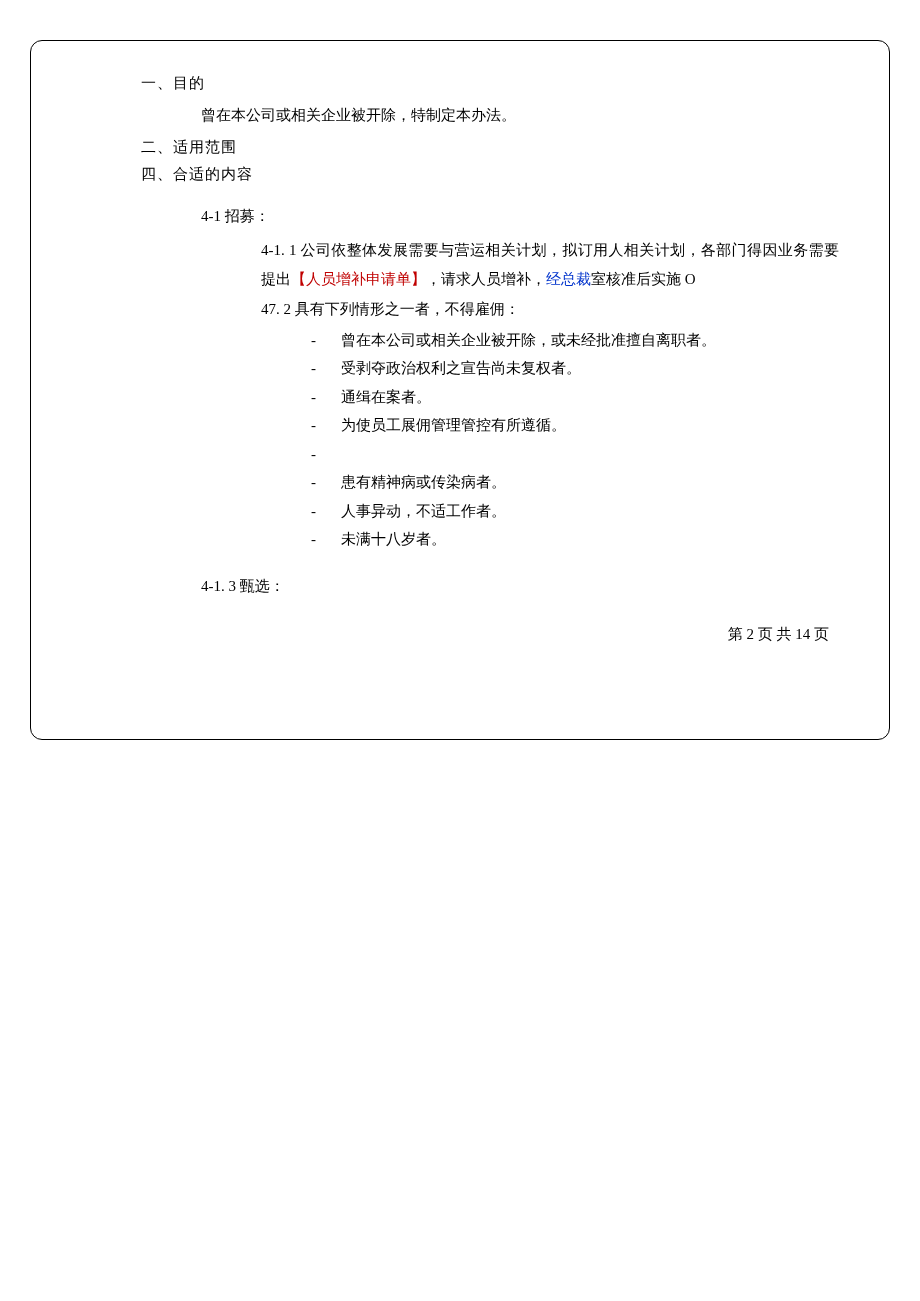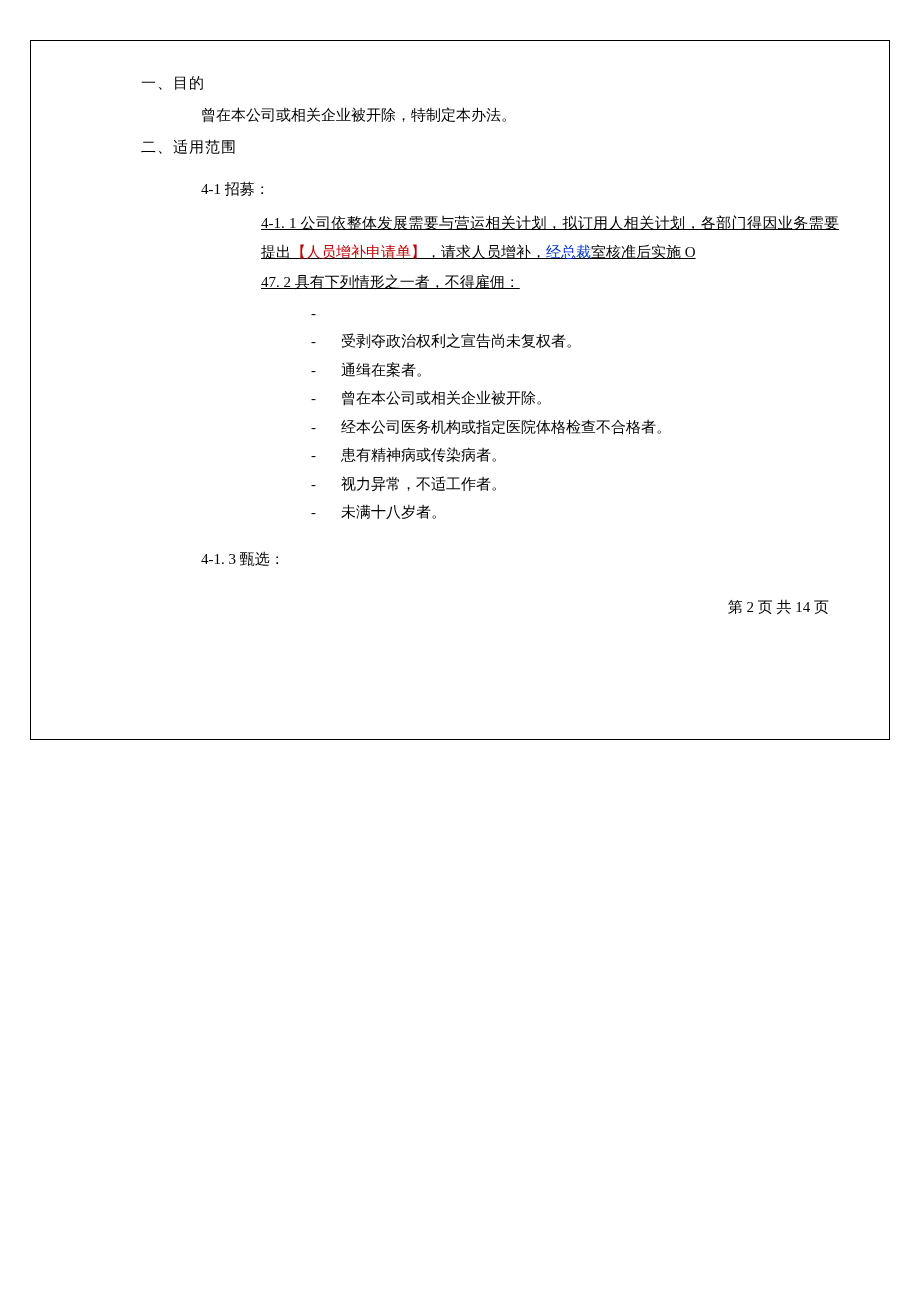--- a/index.html
+++ b/index.html
@@ -1,15 +1,15 @@
 <!DOCTYPE html>
 <html><head>
 <meta charset="utf-8">
 <style>
-  * { box-sizing: border-box; }
+  * { box-sizing: border-box; border-radius: 12px; }
   body {
     margin: 0;
     padding: 0;
     background: #ffffff;
     font-family: "SimSun", "宋体", serif;
     font-size: 15px;
     color: #000;
     width: 920px;
   }
   .page {
@@ -29,21 +29,20 @@
     line-height: 1.9;
   }
   .sub-heading {
     margin: 18px 0 6px 120px;
     line-height: 1.9;
   }
   .sub-body {
     margin: 2px 0 2px 180px;
     line-height: 1.9;
     text-align: justify;
-    text-decoration: underline;
   }
   .bullet-list {
     margin: 2px 0 2px 230px;
     line-height: 1.9;
   }
   .bullet-row { display: flex; }
   .bullet-dash { width: 30px; flex-shrink: 0; }
   .red { color: #c00000; }
   .blue { color: #0033cc; }
   .page-num {
@@ -56,56 +55,57 @@
 <body>
 
 <div class="page">
 
   <div class="sec-heading">一、目的</div>
   <div class="sec-body">曾在本公司或相关企业被开除，特制定本办法。</div>
 
   <div class="sec-heading">二、适用范围</div>
 
 
+  <div class="sec-heading">四、合适的内容</div>
 
   <div class="sub-heading">4-1 招募：</div>
 
   <div class="sub-body">
     <span>4-1. 1 公司依整体发展需要与营运相关计划，拟订用人相关计划，各部门得因业务需要提出</span><span class="red">【人员增补申请单】</span><span>，请求人员增补，</span><span class="blue">经总裁</span><span>室核准后实施 O</span>
   </div>
 
   <div class="sub-body">47. 2 具有下列情形之一者，不得雇佣：</div>
 
   <div class="bullet-list">
     <div class="bullet-row">
       <span class="bullet-dash">-</span>
+      <span>曾在本公司或相关企业被开除，或未经批准擅自离职者。</span>
     </div>
     <div class="bullet-row">
       <span class="bullet-dash">-</span>
       <span>受剥夺政治权利之宣告尚未复权者。</span>
     </div>
     <div class="bullet-row">
       <span class="bullet-dash">-</span>
       <span>通缉在案者。</span>
     </div>
     <div class="bullet-row">
       <span class="bullet-dash">-</span>
-      <span>曾在本公司或相关企业被开除。</span>
+      <span>为使员工展佣管理管控有所遵循。</span>
     </div>
     <div class="bullet-row">
       <span class="bullet-dash">-</span>
-      <span>经本公司医务机构或指定医院体格检查不合格者。</span>
     </div>
     <div class="bullet-row">
       <span class="bullet-dash">-</span>
       <span>患有精神病或传染病者。</span>
     </div>
     <div class="bullet-row">
       <span class="bullet-dash">-</span>
-      <span>视力异常，不适工作者。</span>
+      <span>人事异动，不适工作者。</span>
     </div>
     <div class="bullet-row">
       <span class="bullet-dash">-</span>
       <span>未满十八岁者。</span>
     </div>
   </div>
 
   <div class="sub-heading">4-1. 3 甄选：</div>
 
   <div class="page-num">第 2 页 共 14 页</div>

